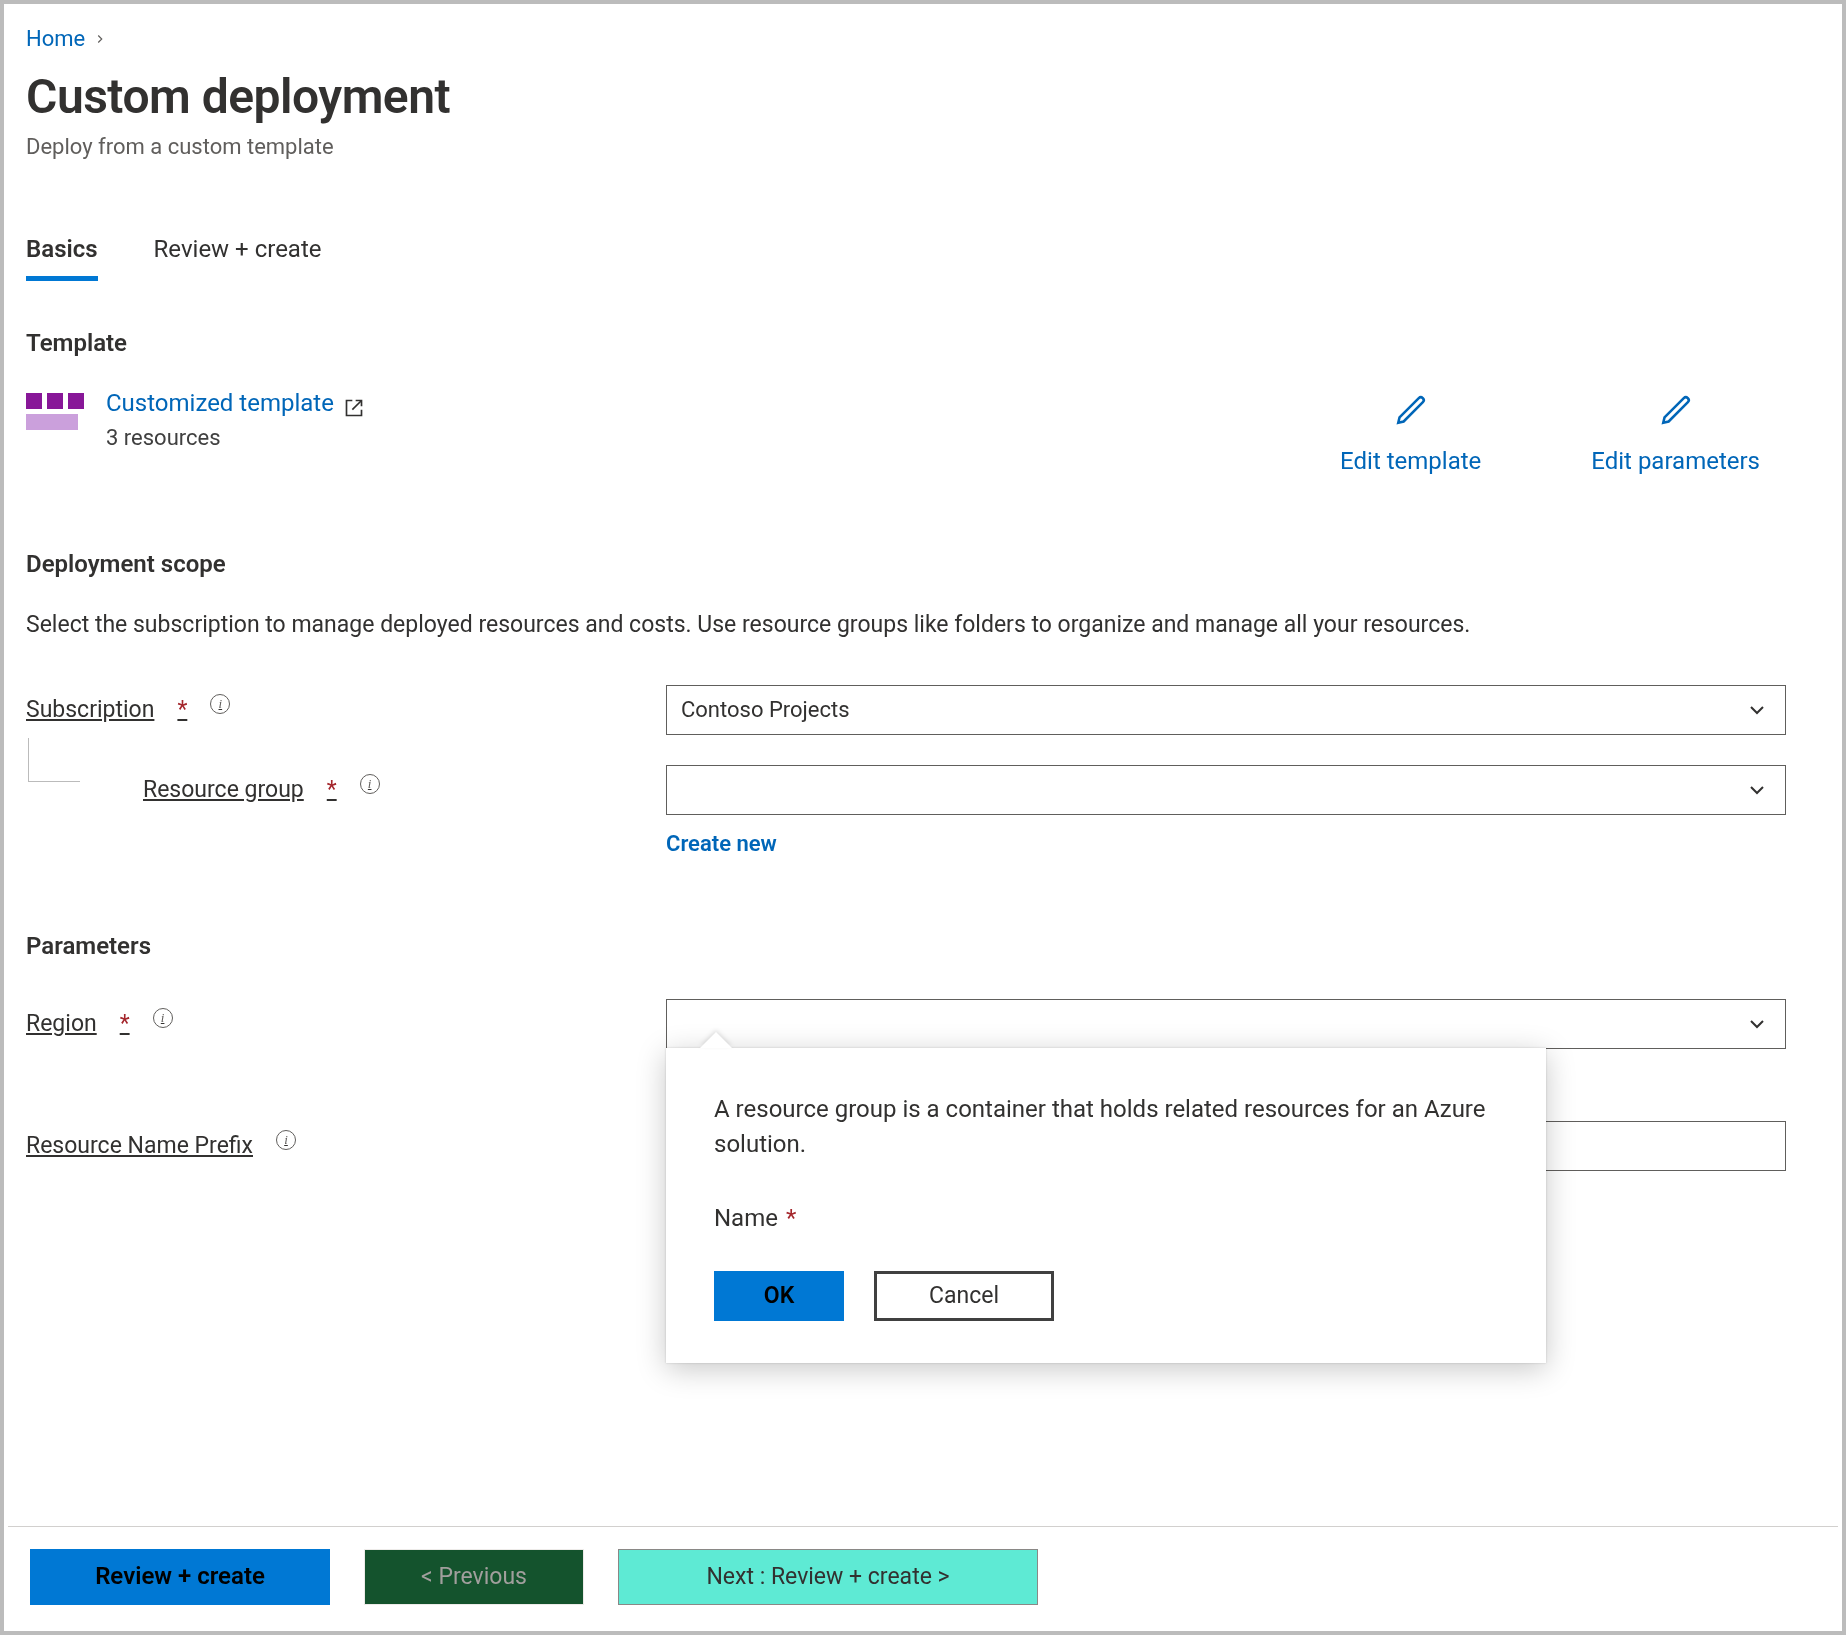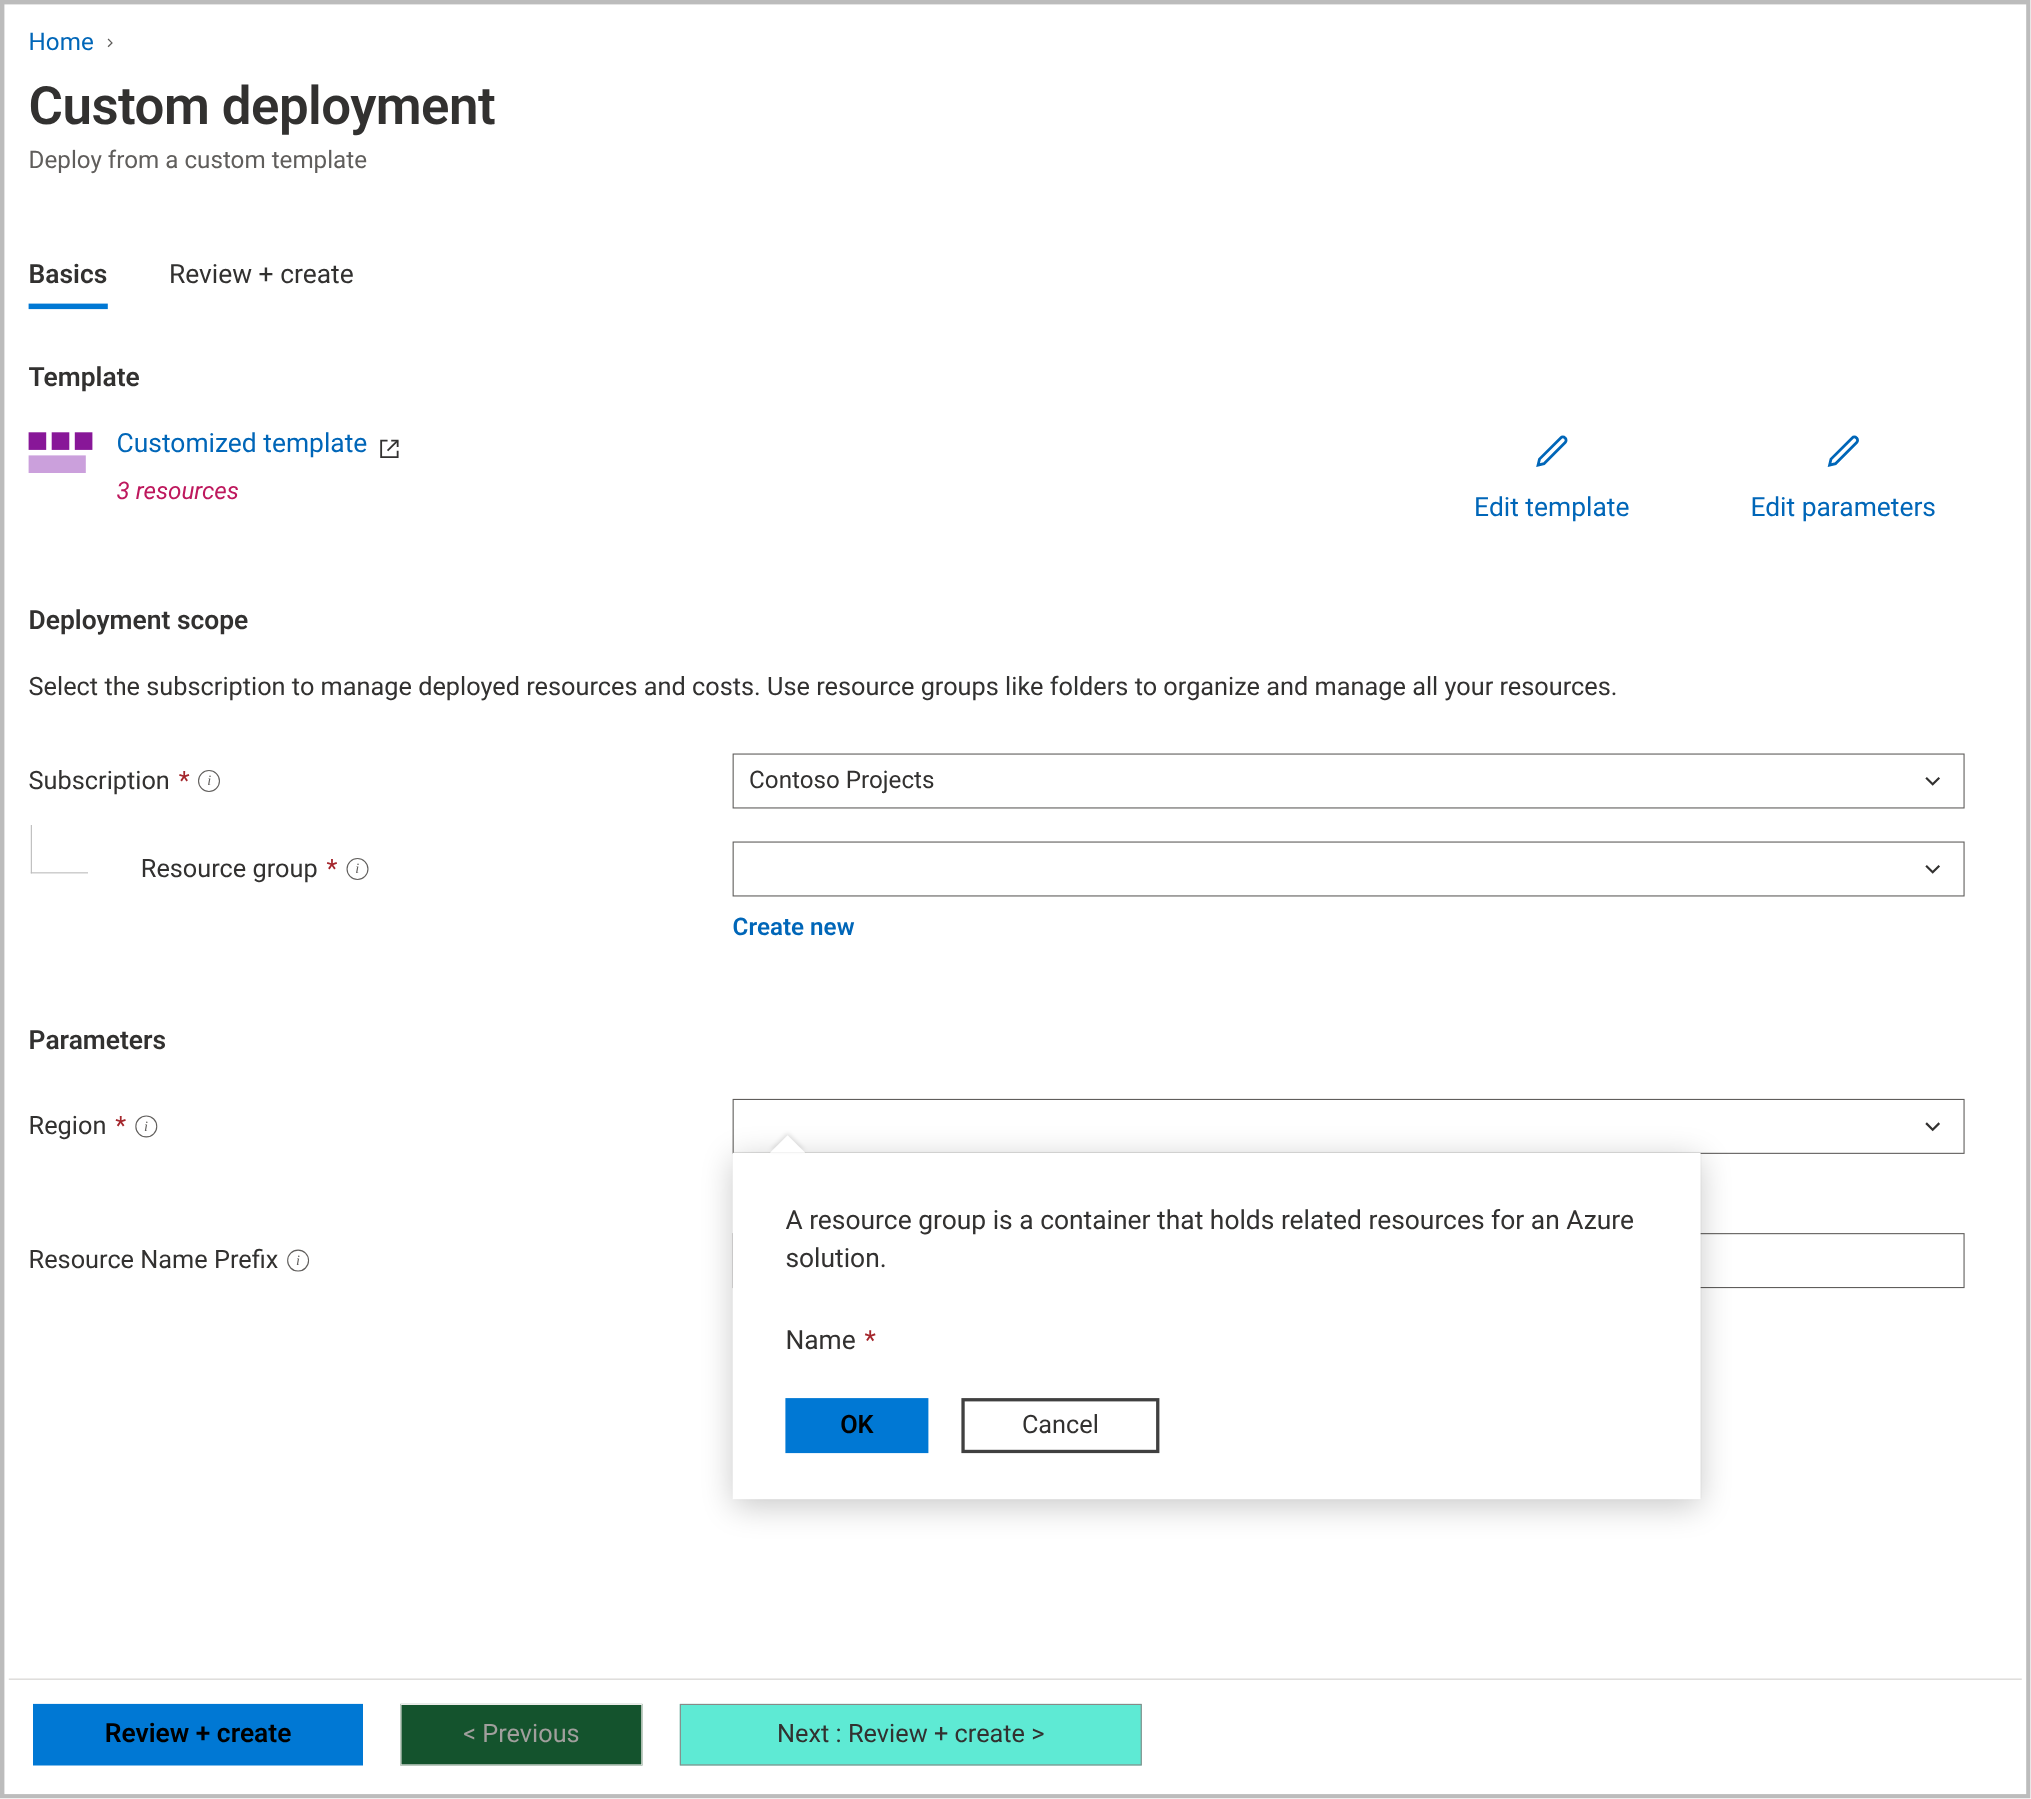--- a/index.html
+++ b/index.html
@@ -65,28 +65,28 @@
     justify-content:space-between;
     margin-top:26px;
   }
   .tmpl-left { display:flex; gap:20px; align-items:flex-start; }
   .tmpl-icon { width:60px; height:48px; display:flex; flex-direction:column; gap:5px; margin-top:6px;}
   .tmpl-icon .r1 { display:flex; gap:5px; }
   .tmpl-icon .sq { width:16px; height:16px; background:#881798; }
   .tmpl-icon .bar { width:52px; height:16px; background:#cba0dc; }
   .tmpl-link { color:#0066b8; font-size:24px; text-decoration:none; display:inline-flex; align-items:center; gap:10px;}
   .ext-icon { width:20px; height:20px; }
-  .tmpl-sub { color:#be185d; font-size:22px; margin-top:12px;font-style:italic;}
+  .tmpl-sub { color:#404040; font-size:22px; margin-top:2px;}
   .tmpl-actions { display:flex; gap:110px; margin-right:60px; margin-top:6px;}
   .act { display:flex; flex-direction:column; align-items:center; gap:8px; color:#0066b8; font-size:24px; cursor:pointer;}
   .act svg { width:34px; height:34px; }
   .scope-desc { font-size:23px; color:#323130; margin-top:26px; max-width:1640px; line-height:1.45;}
   .form { margin-top:44px; }
   .row { display:flex; align-items:center; margin-bottom:14px; }
-  .row .lbl { width:640px; font-size:23px; display:flex; align-items:center; gap:8px;}
+  .row .lbl { width:640px; font-size:23px; display:flex; align-items:flex-start; gap:23px;text-decoration:underline;}
   .req { color:#a4262c; }
   .info-icn { width:20px; height:20px; border:1.5px solid #605e5c; border-radius:50%; display:inline-flex; align-items:center; justify-content:center; font-size:13px; color:#605e5c; font-style:italic; font-family:Georgia,serif;}
   .ctrl { flex:1; max-width:1120px; }
   .sel { width:100%; height:50px; border:1px solid #605e5c; background:#fff; padding:0 50px 0 14px; font-size:22px; color:#323130; position:relative; display:flex; align-items:center; }
   .sel .caret { position:absolute; right:16px; top:12px; }
   .caret svg { width:24px; height:24px; }
   .rg-indent { display:flex; align-items:center; }
   .rg-indent .connector { width:52px; height:44px; border-left:1.5px solid #bbb; border-bottom:1.5px solid #bbb; margin-right:40px; margin-left:2px; margin-top:-36px;}
   .create-new { margin-left:640px; margin-top:2px; }
   .create-new a{ color:#0066b8; font-weight:600; font-size:22px; text-decoration:none;}

